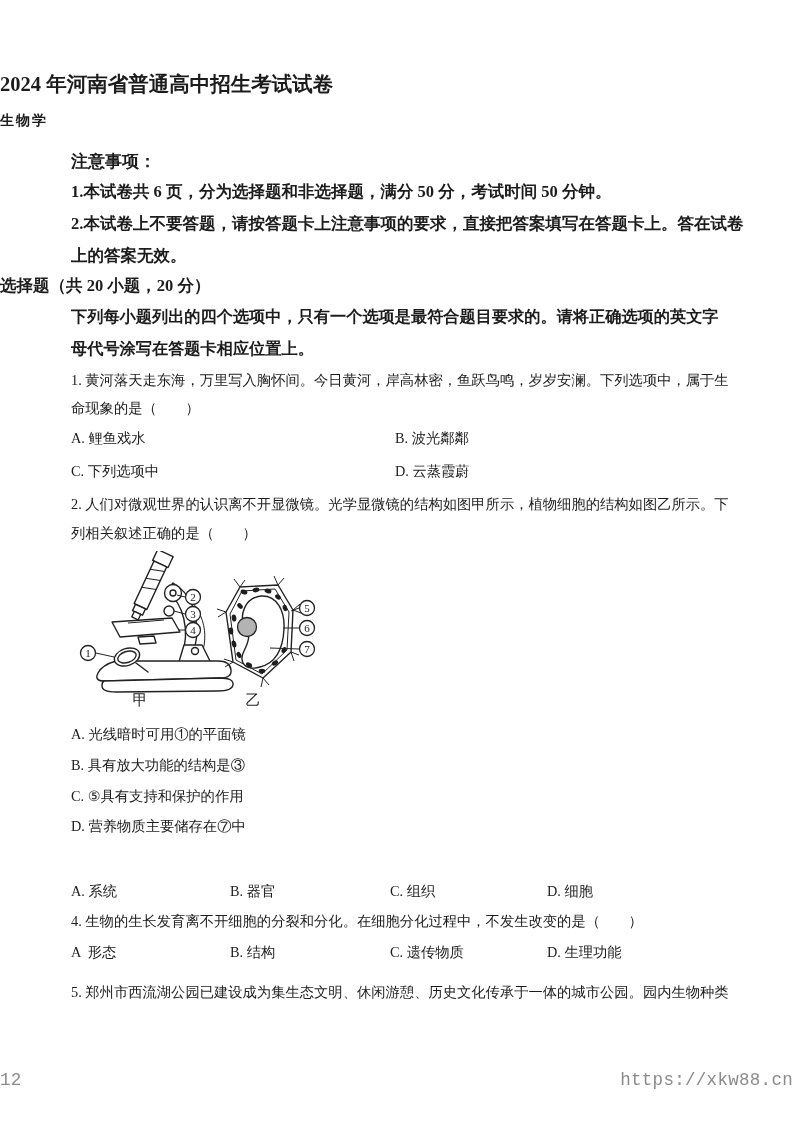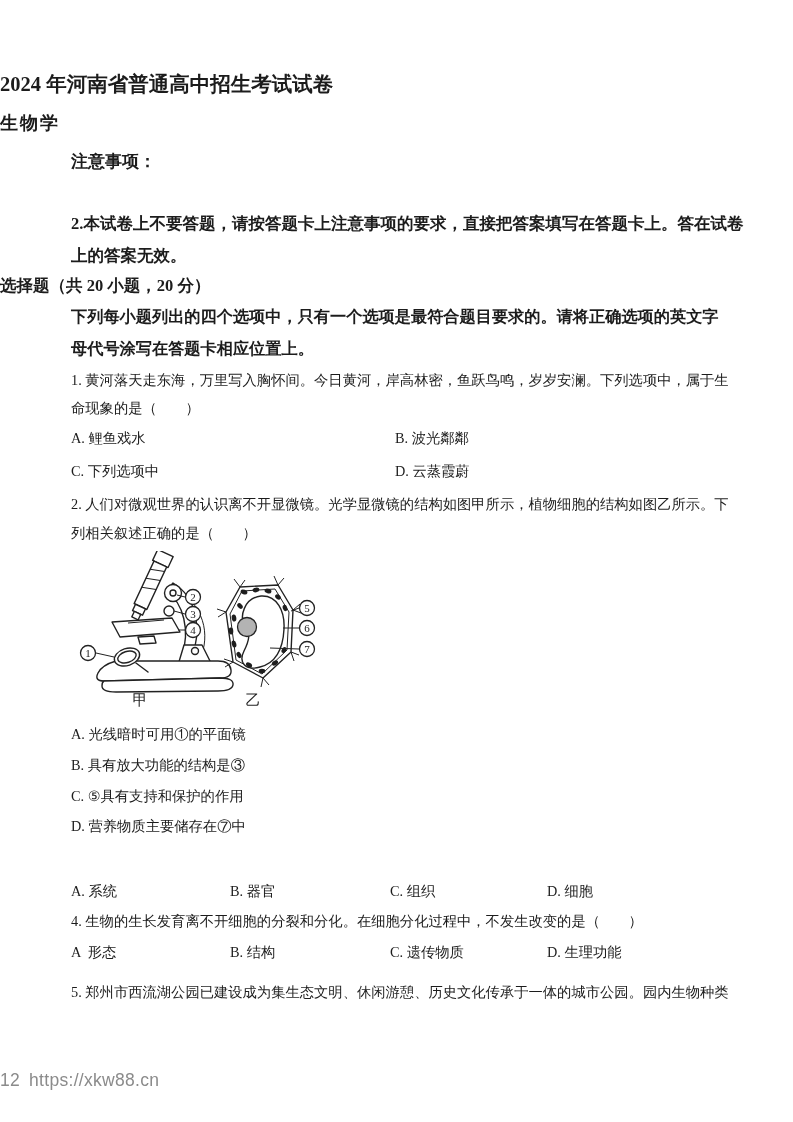--- a/index.html
+++ b/index.html
@@ -2,48 +2,49 @@
 <html><head>
 <meta charset="utf-8">
 <style>
   html,body{margin:0;padding:0;background:#ffffff;}
   .page{position:relative;width:793px;height:1122px;background:#ffffff;overflow:hidden;
         color:#1c1c1c;font-family:"Liberation Serif","DejaVu Serif",serif;}
   .ln{position:absolute;white-space:pre;line-height:1.25;}
   .center{left:0;width:100%;}
   .b{font-weight:bold;}
   .title{font-size:20.5px;}
-  .subject{font-size:18px;letter-spacing:2px;}
+  .subject{font-size:14px;letter-spacing:2px;}
   .notice{font-size:16.5px;}
   .inst{font-size:16.2px;}
   .q{font-size:14.3px;}
   .figure-wrap{position:absolute;left:78px;top:551px;width:300px;height:158px;}
   svg{display:block;}
   .sk{fill:none;stroke:#222222;stroke-width:1.4;stroke-linecap:round;stroke-linejoin:round;}
   .skw{fill:#ffffff;stroke:#222222;stroke-width:1.4;stroke-linejoin:round;}
   .thin{fill:none;stroke:#222222;stroke-width:1;}
   .blob{fill:#1e1e1e;stroke:none;}
   .callout-c{fill:#ffffff;stroke:#222222;stroke-width:1.3;}
   .callout-t{font-family:"Liberation Serif","DejaVu Serif",serif;font-size:11px;fill:#1c1c1c;
              text-anchor:middle;}
   .figlabel{font-family:"Liberation Serif","DejaVu Serif",serif;font-size:15px;fill:#1c1c1c;
             text-anchor:middle;}
-  .footer{position:absolute;left:0;top:1070px;width:100%;display:flex;justify-content:flex-start;
-          gap:9px;font-family:Liberation Sans, sans-serif;font-size:17.5px;
+  .footer{position:absolute;left:0;top:1070px;width:100%;display:flex;justify-content:space-between;
+          gap:9px;font-family:Liberation Mono, monospace;font-size:17.5px;
           color:#8b8b8b;letter-spacing:.3px;}
 </style>
 </head>
 <body>
 
 <div class="page">
 
   <div class="ln b title center" style="top:72px">2024 年河南省普通高中招生考试试卷</div>
   <div class="ln b subject center" style="top:112px">生物学</div>
 
   <div class="ln b notice" style="top:151px;left:71px;font-size:17px">注意事项：</div>
+  <div class="ln b notice" style="top:182px;left:71px">1.本试卷共 6 页，分为选择题和非选择题，满分 50 分，考试时间 50 分钟。</div>
   <div class="ln b notice" style="top:214px;left:71px">2.本试卷上不要答题，请按答题卡上注意事项的要求，直接把答案填写在答题卡上。答在试卷</div>
   <div class="ln b notice" style="top:246px;left:71px">上的答案无效。</div>
 
   <div class="ln b notice center" style="top:276px">选择题（共 20 小题，20 分）</div>
   <div class="ln b inst" style="top:307px;left:71px">下列每小题列出的四个选项中，只有一个选项是最符合题目要求的。请将正确选项的英文字</div>
   <div class="ln b inst" style="top:339px;left:71px">母代号涂写在答题卡相应位置上。</div>
 
   <div class="ln q" style="top:372px;left:71px">1. 黄河落天走东海，万里写入胸怀间。今日黄河，岸高林密，鱼跃鸟鸣，岁岁安澜。下列选项中，属于生</div>
   <div class="ln q" style="top:400px;left:71px">命现象的是（　　）</div>
   <div class="ln q" style="top:430px;left:71px">A. 鲤鱼戏水</div>

